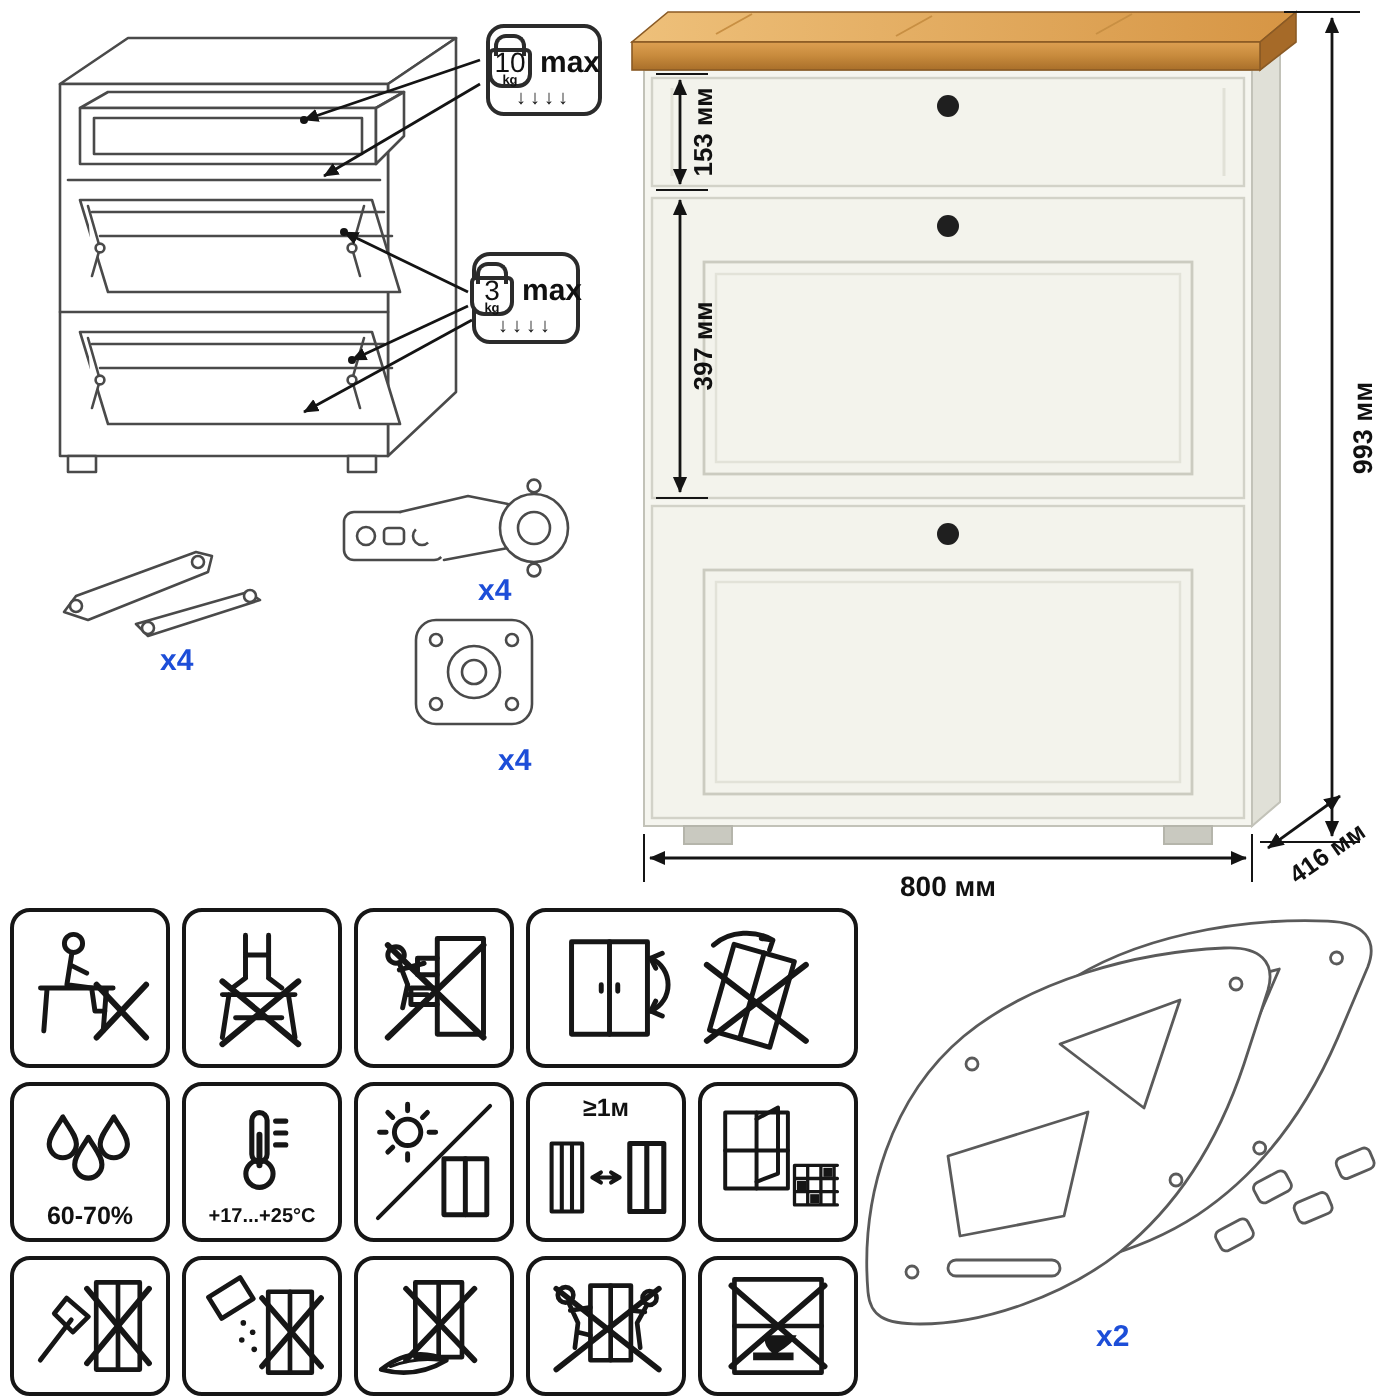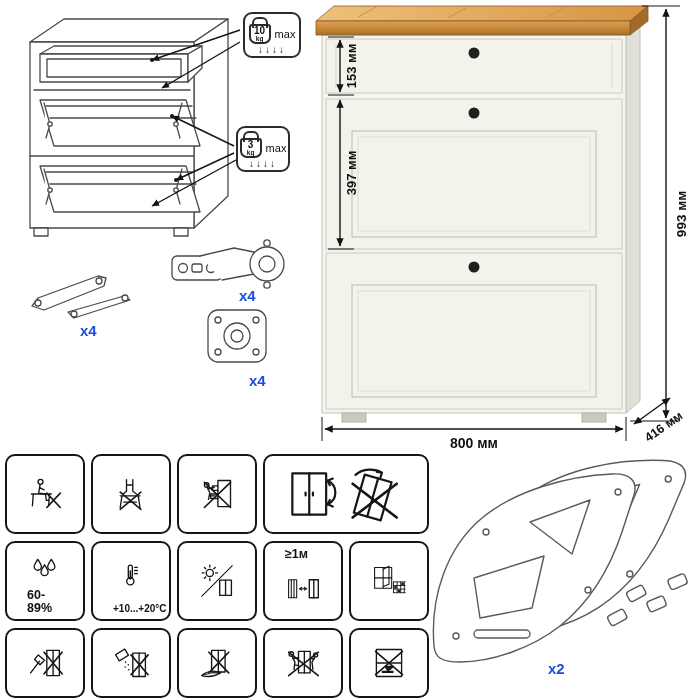--- a/index.html
+++ b/index.html
@@ -4,25 +4,25 @@
 <style>
   *{margin:0;padding:0;box-sizing:border-box}
   html,body{width:700px;height:700px}
   body{background:#fff;font-family:"Liberation Sans",sans-serif;position:relative;overflow:hidden;color:#111}
   .abs{position:absolute}
   .count{position:absolute;font-weight:700;font-size:15px;color:#1d4ed8}
   .badge{position:absolute;background:#fff;border:2px solid #2b2b2b;border-radius:9px;display:flex;flex-direction:column;align-items:center;padding:2px 5px 1px;z-index:5}
   .badge-row{display:flex;align-items:flex-end;gap:4px}
   .kettle{width:22px;height:20px;border:2px solid #2b2b2b;border-radius:3px 3px 7px 7px;margin-top:8px;position:relative;display:flex;flex-direction:column;align-items:center;justify-content:center;line-height:1;background:#fff}
   .kettle::before{content:"";position:absolute;top:-9px;left:50%;transform:translateX(-50%);width:12px;height:9px;border:2px solid #2b2b2b;border-bottom:none;border-radius:6px 6px 0 0}
-  .kv{font-size:10px;font-weight:700}
+  .kv{font-size:14px;font-weight:400}
   .ku{font-size:6.5px;font-weight:700}
-  .kmax{font-size:11px;font-weight:400;padding-bottom:4px}
+  .kmax{font-size:15px;font-weight:700;padding-bottom:4px}
   .karrows{font-size:10px;font-weight:700;letter-spacing:2px;line-height:1;margin-top:1px}
-  .cell{position:absolute;border:2.5px solid #161616;border-radius:10px;background:#fff;display:flex;flex-direction:column;justify-content:center;padding:5px 20px;gap:2px}
+  .cell{position:absolute;border:2.5px solid #161616;border-radius:10px;background:#fff;display:flex;flex-direction:column;align-items:center;justify-content:center;padding:5px 4px;gap:2px}
   .cell svg{flex:1 1 auto;min-height:0;width:100%;display:block}
   .cell .txt{font-weight:700;font-size:12.5px;color:#111;line-height:1;flex:0 0 auto}
   .cell .txt.small{font-size:10px}
   .pic{stroke:#161616;fill:none;stroke-width:3;stroke-linecap:round;stroke-linejoin:round}
   .pic .x{stroke-width:3.6}
   .pic .fill{fill:#161616;stroke:none}
   .pic .dot{fill:#161616;stroke:none}
   .wf,.hw{stroke:#4a4a4a;stroke-width:1.3;fill:#fff;stroke-linejoin:round;stroke-linecap:round}
   .callout{stroke:#141414;stroke-width:1.4;fill:none}
   .frame{stroke:#5a5a5a;stroke-width:1.4;fill:#fff;stroke-linejoin:round}
@@ -241,31 +241,31 @@
     <path class="x" d="M92,26 L152,72 M152,26 L92,72"></path>
   </svg>
 </div>
 
 <div class="cell" style="left:5px;top:541px;width:80px;height:80px">
   <svg class="pic" viewBox="0 0 80 48">
     <path d="M24,6 C20,13 16,17 16,22 a8,8 0 0 0 16,0 C32,17 28,13 24,6 Z"></path>
     <path d="M54,6 C50,13 46,17 46,22 a8,8 0 0 0 16,0 C62,17 58,13 54,6 Z"></path>
     <path d="M39,18 C35,25 31,29 31,34 a8,8 0 0 0 16,0 C47,29 43,25 39,18 Z"></path>
   </svg>
-  <span class="txt">60-89%</span>
+  <span class="txt">60-70%</span>
 </div>
 
 <div class="cell" style="left:91px;top:541px;width:80px;height:80px">
   <svg class="pic" viewBox="0 0 80 50">
     <rect x="34" y="3" width="9" height="29" rx="4.5"></rect>
     <circle cx="38.5" cy="39" r="8"></circle>
     <path d="M38.5,16 V34" stroke-width="3.5"></path>
     <path d="M48,8 h6 M48,15 h6 M48,22 h6"></path>
   </svg>
-  <span class="txt small">+10...+20°C</span>
+  <span class="txt small">+17...+25°C</span>
 </div>
 
 <div class="cell" style="left:177px;top:541px;width:80px;height:80px">
   <svg class="pic" viewBox="0 0 80 80">
     <path d="M6,74 L74,6" stroke-width="2.4"></path>
     <circle cx="24" cy="22" r="8"></circle>
     <path d="M24,9 v-4 M24,35 v4 M11,22 h-4 M37,22 h4 M15,13 l-3,-3 M33,13 l3,-3 M15,31 l-3,3"></path>
     <rect x="46" y="38" width="26" height="34"></rect>
     <path d="M59,38 V72"></path>
   </svg>

